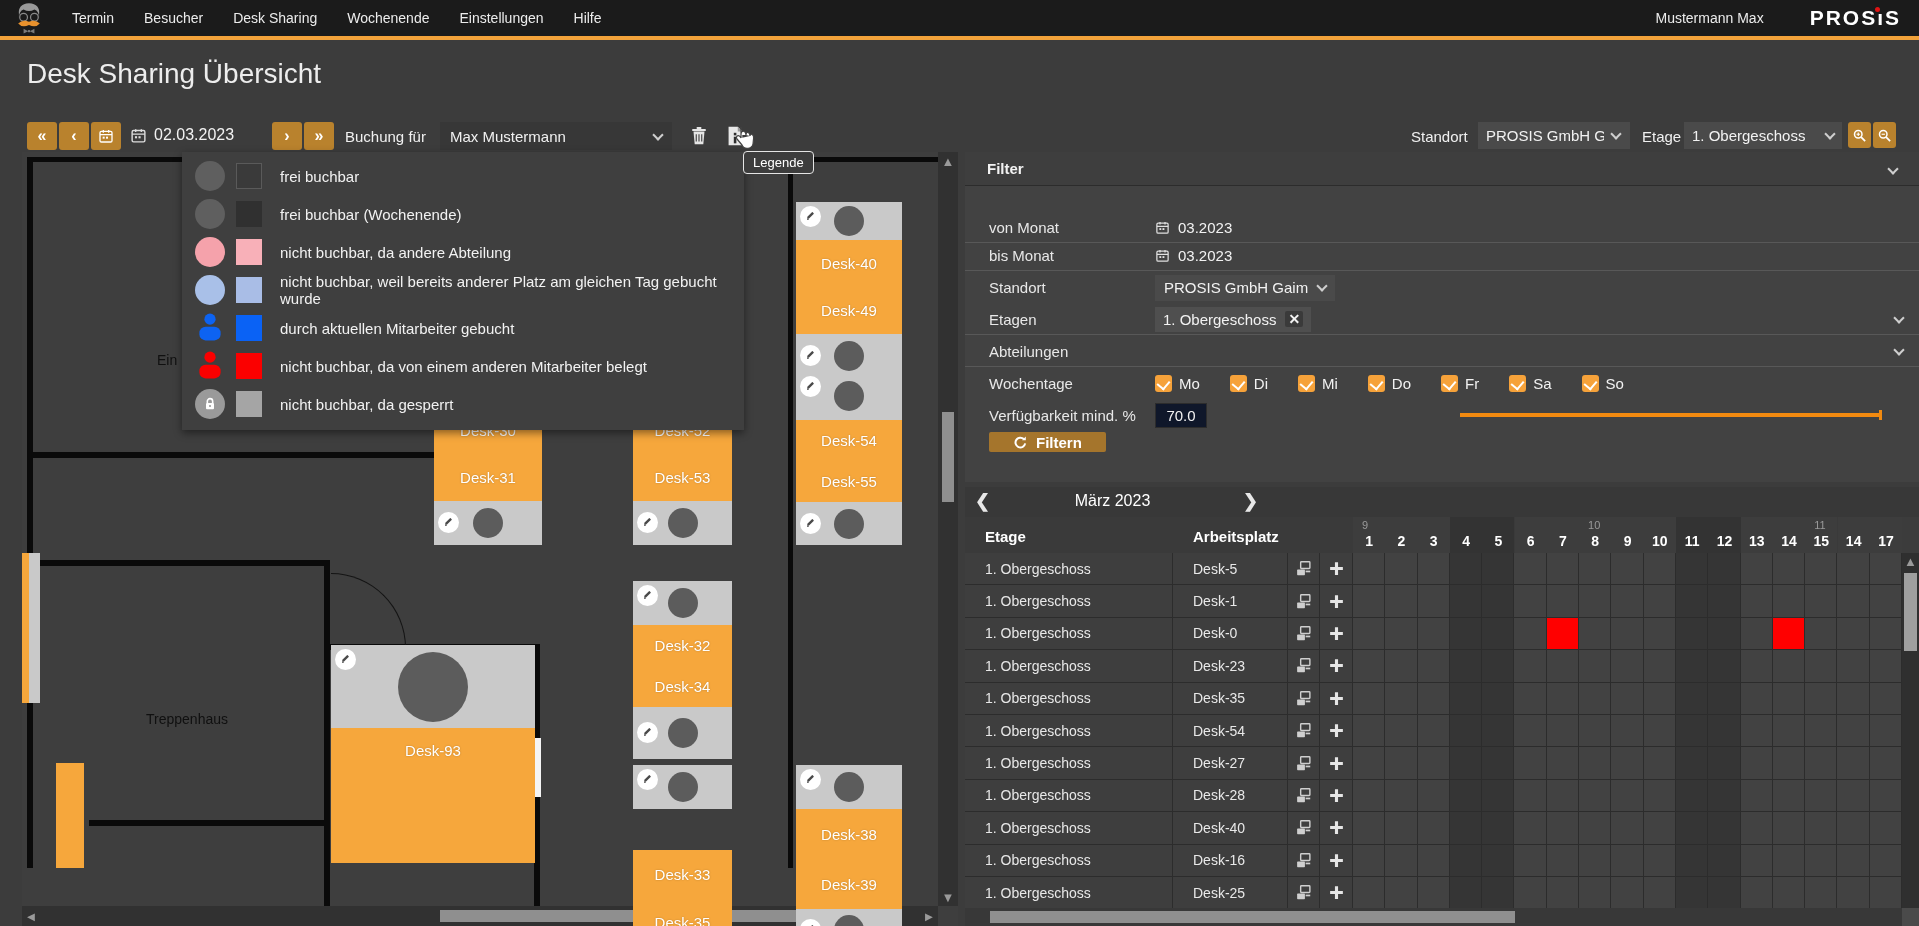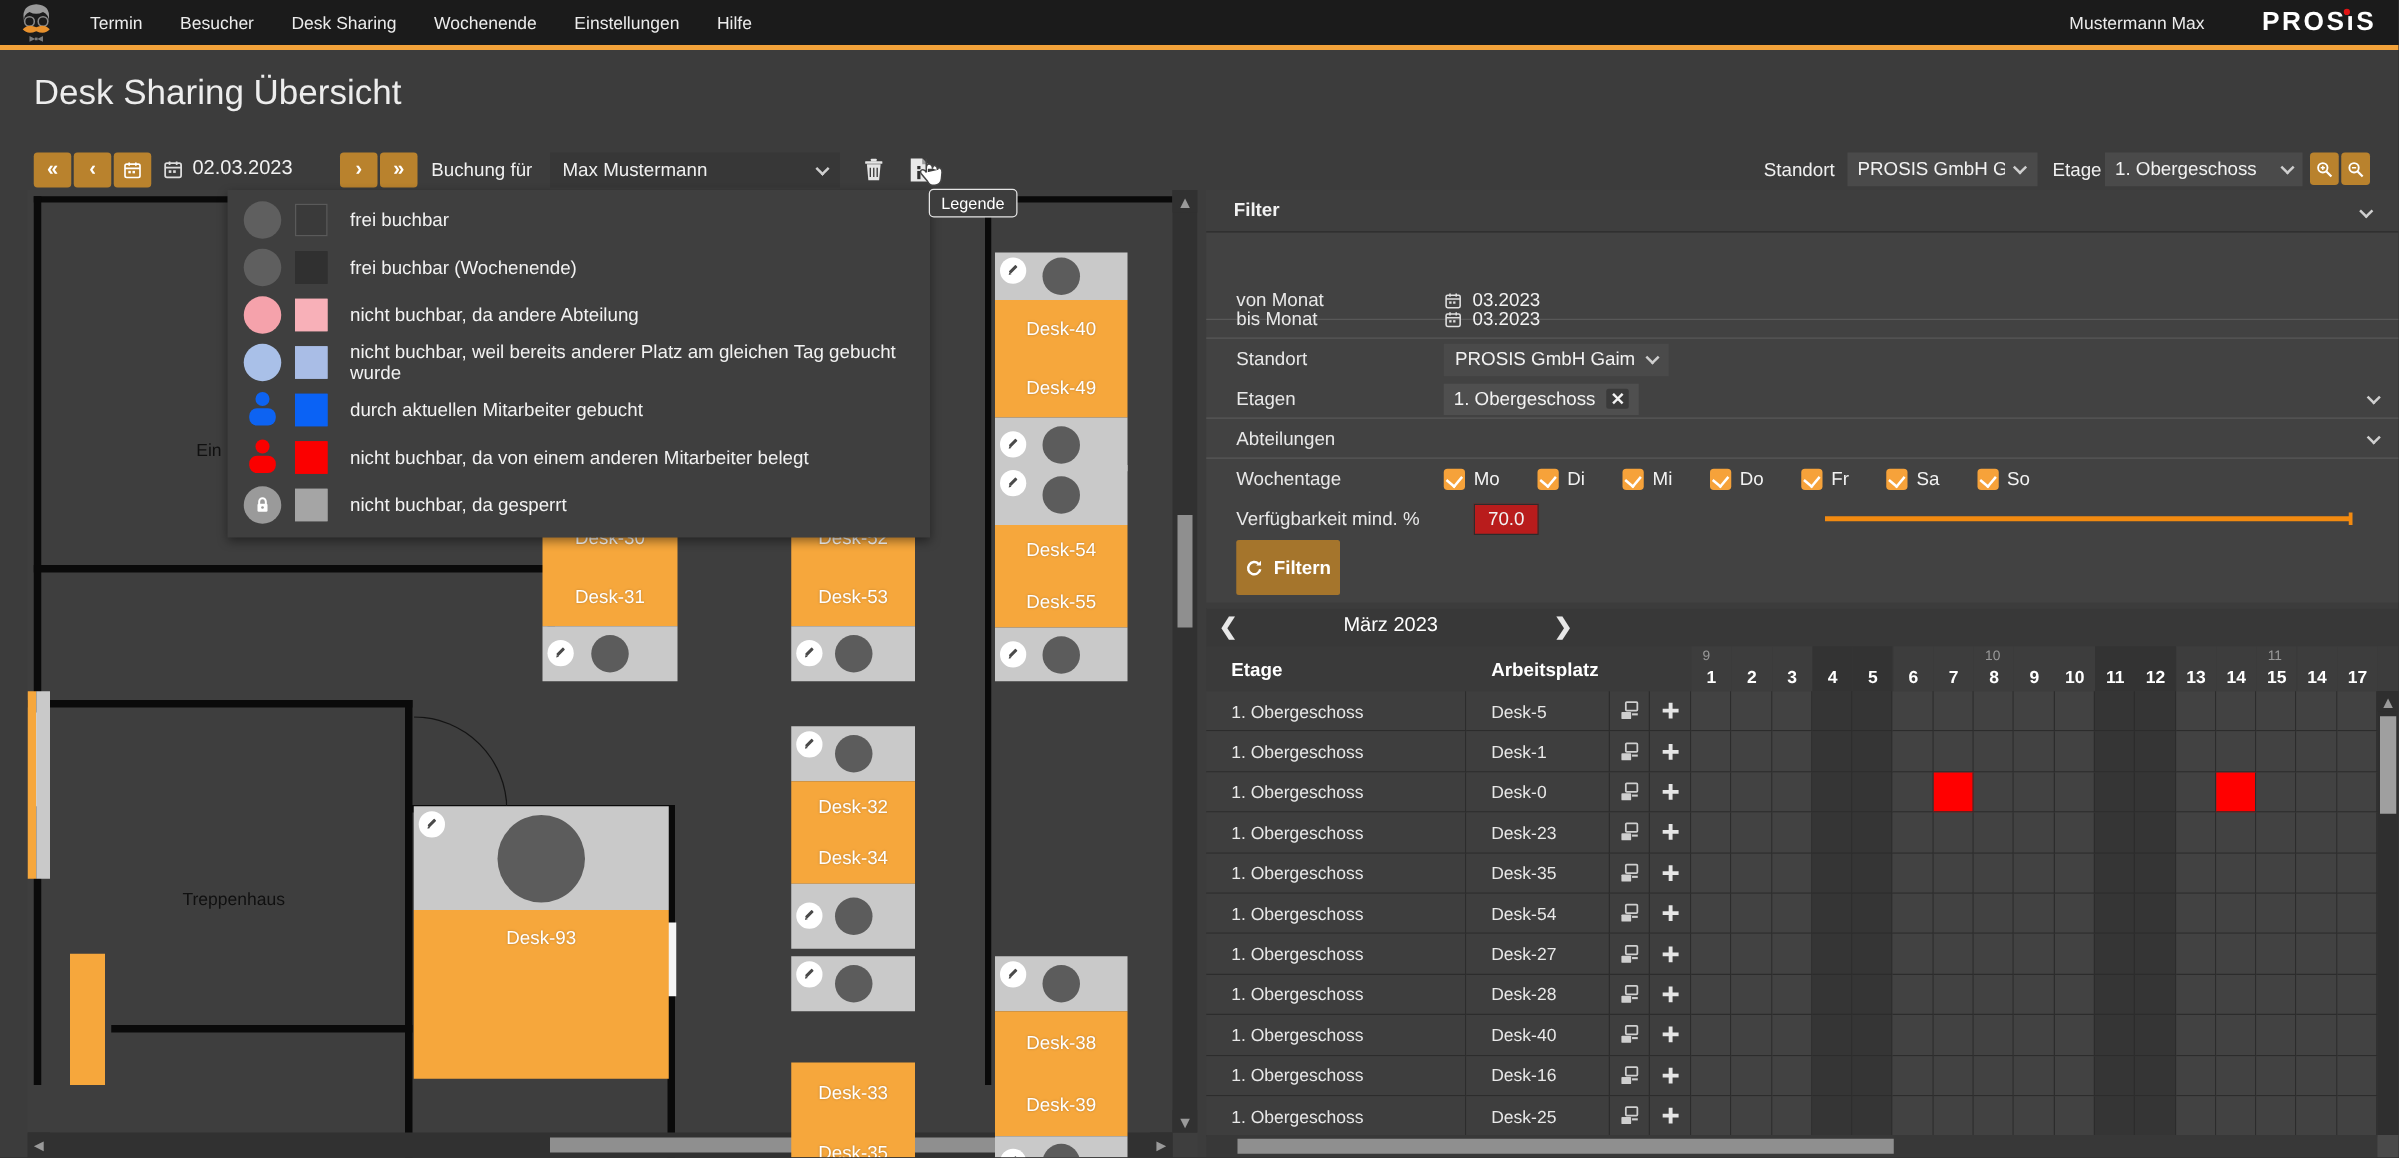--- a/index.html
+++ b/index.html
@@ -98,27 +98,27 @@
   .funder { border-bottom:1px solid #585858; }
   .fselect { background:#4a4a4a; height:26px; display:flex; align-items:center; padding:0 9px; gap:10px; }
   .fchip { background:#4f4f4f; height:25px; display:flex; align-items:center; padding:0 8px; gap:9px;
            color:#f2f2f2; }
   .fchip .x { font-weight:bold; font-size:14px; background:#3a3a3a; padding:0 3px; border-radius:2px; }
   .endchev { margin-left:auto; }
   .wday { display:flex; align-items:center; gap:7px; margin-right:22px; color:#f2f2f2; font-size:15px; }
   .cbox { width:17px; height:17px; background:#f6a23a; border-radius:3px; position:relative; }
   .cbox::after { content:""; position:absolute; left:4px; top:2.5px; width:7px; height:9px;
                  border-right:2.5px solid #fff; border-bottom:2.5px solid #fff; transform:rotate(40deg); }
-  .availbox { background:#b91c1c; border:1px solid #2c2c2c; color:#f2f2f2; width:52px; height:25px;
-              display:flex; align-items:center; justify-content:center; font-size:15px;margin-left:24px; }
+  .availbox { background:#0f172a; border:1px solid #2c2c2c; color:#f2f2f2; width:52px; height:25px;
+              display:flex; align-items:center; justify-content:center; font-size:15px; }
   .slider { position:absolute; left:305px; top:13px; height:4px; background:#f28a10; }
   .sliderthumb { position:absolute; top:-3px; right:-2px; width:3px; height:10px; background:#f28a10; }
-  .filterbtn { position:absolute; left:24px; top:280px; height:44px; background:#a5752c; color:#fff;
+  .filterbtn { position:absolute; left:24px; top:280px; height:20px; background:#a5752c; color:#fff;
                font-size:15px; font-weight:bold; display:flex; align-items:center; gap:8px;
-               padding:0 7px; border-radius:2px; }
+               padding:0 24px; border-radius:2px; }
   .filterbtn svg { width:15px; height:15px; }
 
   
   .calpanel { position:absolute; left:965px; top:487px; width:954px; height:439px; background:#3c3c3c; }
   .calnav { position:absolute; left:0; top:0; width:954px; height:30px; background:#383838;
             color:#fff; }
   .calnav .arr { position:absolute; top:3px; font-size:18px; font-weight:bold; color:#e8e8e8; }
   .calnav .mtitle { position:absolute; left:40px; top:5px; width:215px; text-align:center; font-size:16px; }
   .calhead { position:absolute; left:0; top:30px; width:937px; height:36px; background:#3a3a3a; }
   .calhead .hcol { position:absolute; bottom:8px; color:#fff; font-weight:bold; font-size:15px; }
@@ -519,21 +519,21 @@
   <div class="tooltip">Legende</div>
   <svg class="cursor" viewBox="0 0 24 28">
     <path d="M8 1 L8 12 M8 9 c0-6 5-4 5 0 M13 9 c0-4 4-3 4 1 M17 10 c0-3 4-2 3.6 2 L20 18 c-1 5-9 6-11 1 L4 13 c-2-3 2-5 4-1" fill="#fff" stroke="#444" stroke-width="1.2" stroke-linejoin="round"></path>
   </svg>
 
   <div class="filterpanel">
     <div class="fhead">
       <span>Filter</span>
       <span class="chev"></span>
     </div>
-    <div class="frow funder" style="top:73px;justify-content:space-between;">
+    <div class="frow funder" style="top:60px;justify-content:space-between;">
       <span class="flabel">von Monat</span>
       <div class="fval">
         <svg width="15" height="15" viewBox="0 0 24 24">
           <rect x="3" y="5" width="18" height="16" rx="2" fill="none" stroke="#e0e0e0" stroke-width="2"></rect>
           <path d="M3 10h18M8 3v4M16 3v4" stroke="#e0e0e0" stroke-width="2"></path>
           <rect x="7" y="13" width="3" height="3" fill="#e0e0e0"></rect>
             <rect x="12" y="13" width="3" height="3" fill="#e0e0e0"></rect>
         </svg>
         <span>03.2023</span>
       </div>

